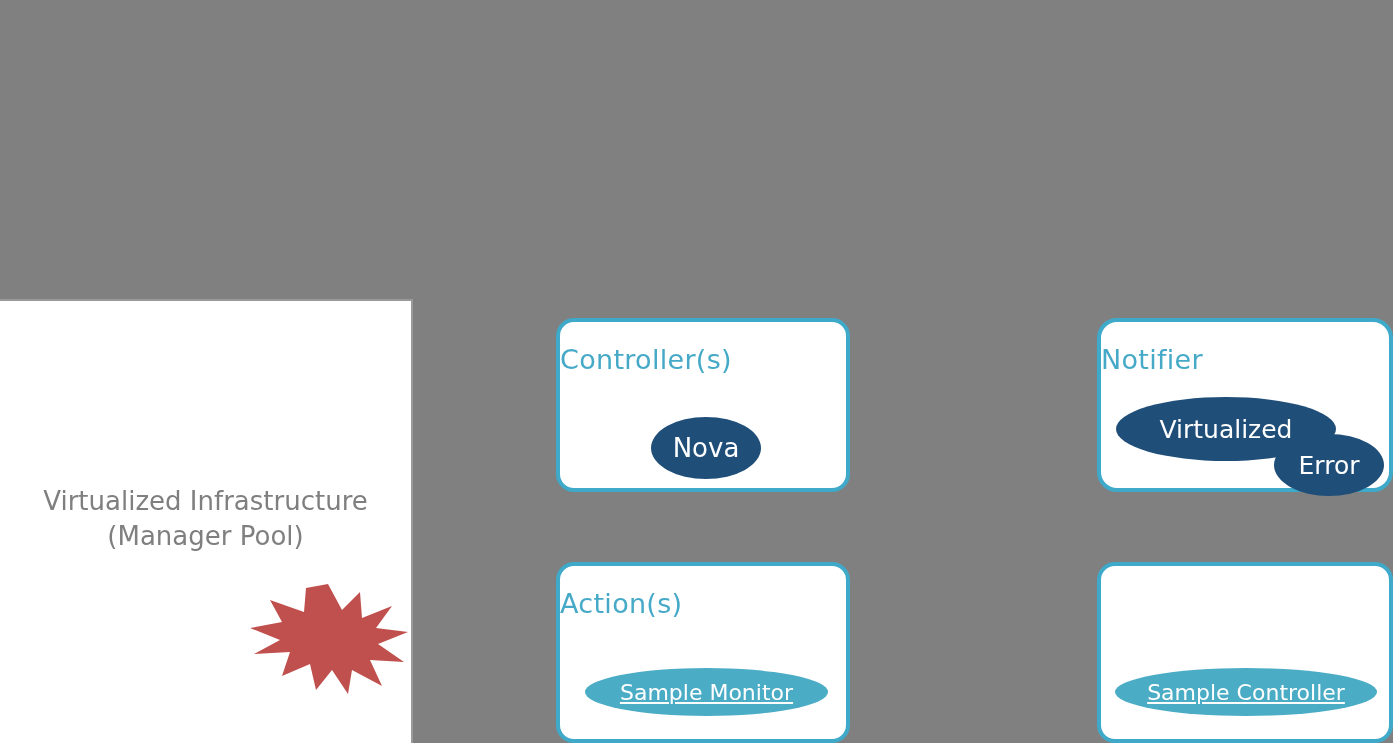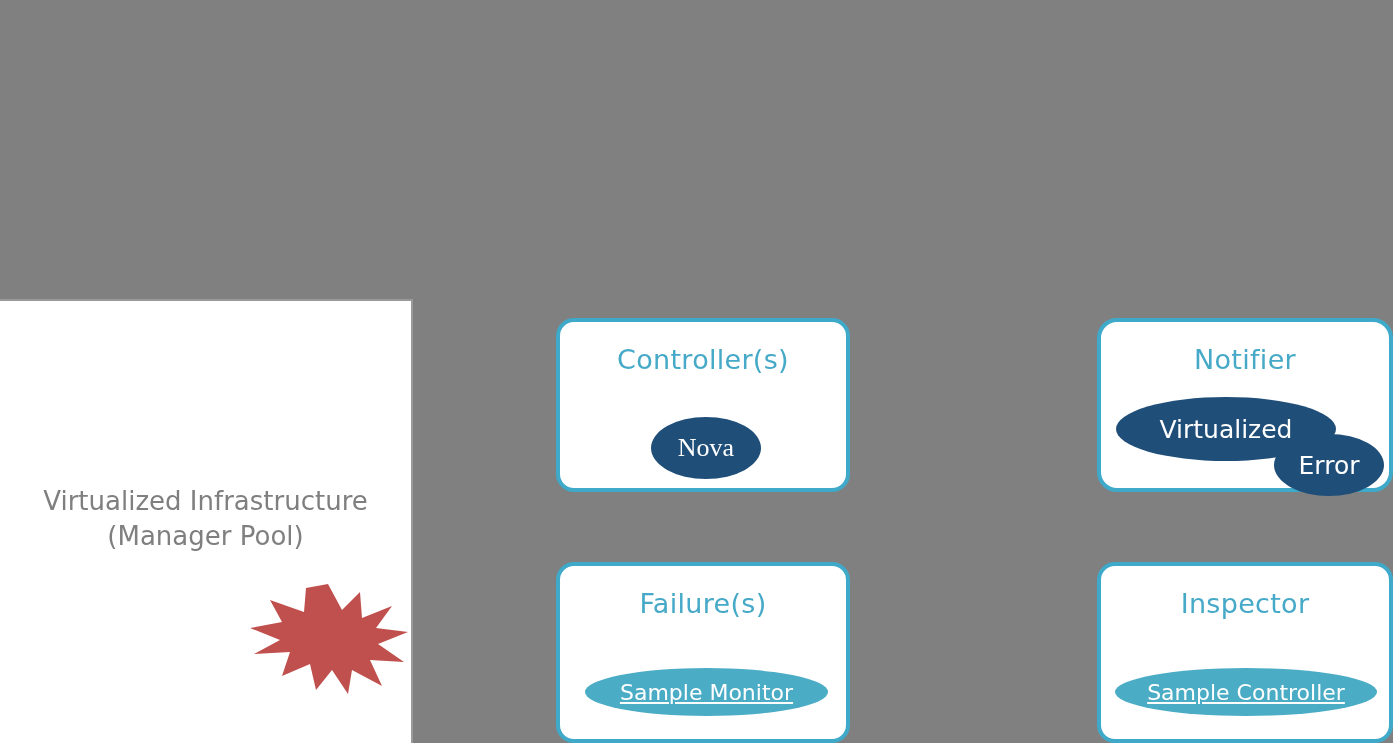--- a/index.html
+++ b/index.html
@@ -62,21 +62,20 @@
     box-sizing: border-box;
     border: 4px solid #3FA9C9;
     border-radius: 18px;
     background: #ffffff;
   }
   .card .card-title {
     position: absolute;
     top: 22px;
     left: 0;
     right: 0;
-    text-align: center;
     color: #45A9C7;
     font-size: 27px;
     letter-spacing: .3px;
   }
 
   
   .ellipse {
     position: absolute;
     display: flex;
     align-items: center;
@@ -198,42 +197,41 @@
     </div>
 
     <svg style="position:absolute; left:250px; top:283px; width:158px; height:110px;" viewBox="0 0 158 110">
       <polygon fill="#C0504D" points="78,0 92,26 110,8 112,34 142,22 126,44 158,48 128,60 154,78 120,76 132,102 102,86
                 98,110 82,86 66,106 60,80 32,92 40,68 4,70 30,56 0,44 32,38 20,16 54,28 56,4"></polygon>
     </svg>
   </div>
 
   <div class="card hl" style="left:556px; top:318px; width:294px; height:174px;">
     <div class="card-title">Controller(s)</div>
-    <div class="ellipse navy" style="left:91px; top:95px; width:110px; height:62px; font-size:26px;font-family:Liberation Serif, serif;">
+    <div class="ellipse navy" style="left:91px; top:95px; width:110px; height:62px; font-size:26px;">
       <span>Nova</span>
     </div>
   </div>
 
   <div class="card hl" style="left:1097px; top:318px; width:296px; height:174px;border-radius:20px;">
     <div class="card-title">Notifier</div>
     <div class="ellipse navy" style="left:15px; top:75px; width:220px; height:64px; font-size:25px;">
       <span>Virtualized</span>
     </div>
     <div class="ellipse navy" style="left:173px; top:112px; width:110px; height:62px; font-size:25px;">
       <span>Error</span>
     </div>
   </div>
 
   <div class="card hl" style="left:556px; top:562px; width:294px; height:181px;">
-    <div class="card-title">Failure(s)</div>
+    <div class="card-title">Action(s)</div>
     <div class="ellipse teal" style="left:25px; top:102px; width:243px; height:48px; font-size:22px;">
       <span>Sample Monitor</span>
     </div>
   </div>
 
   <div class="card hl" style="left:1097px; top:562px; width:296px; height:181px;">
-    <div class="card-title">Inspector</div>
     <div class="ellipse teal" style="left:14px; top:102px; width:262px; height:48px; font-size:22px;">
       <span>Sample Controller</span>
     </div>
   </div>
 
 </div>
 
 </body></html>

